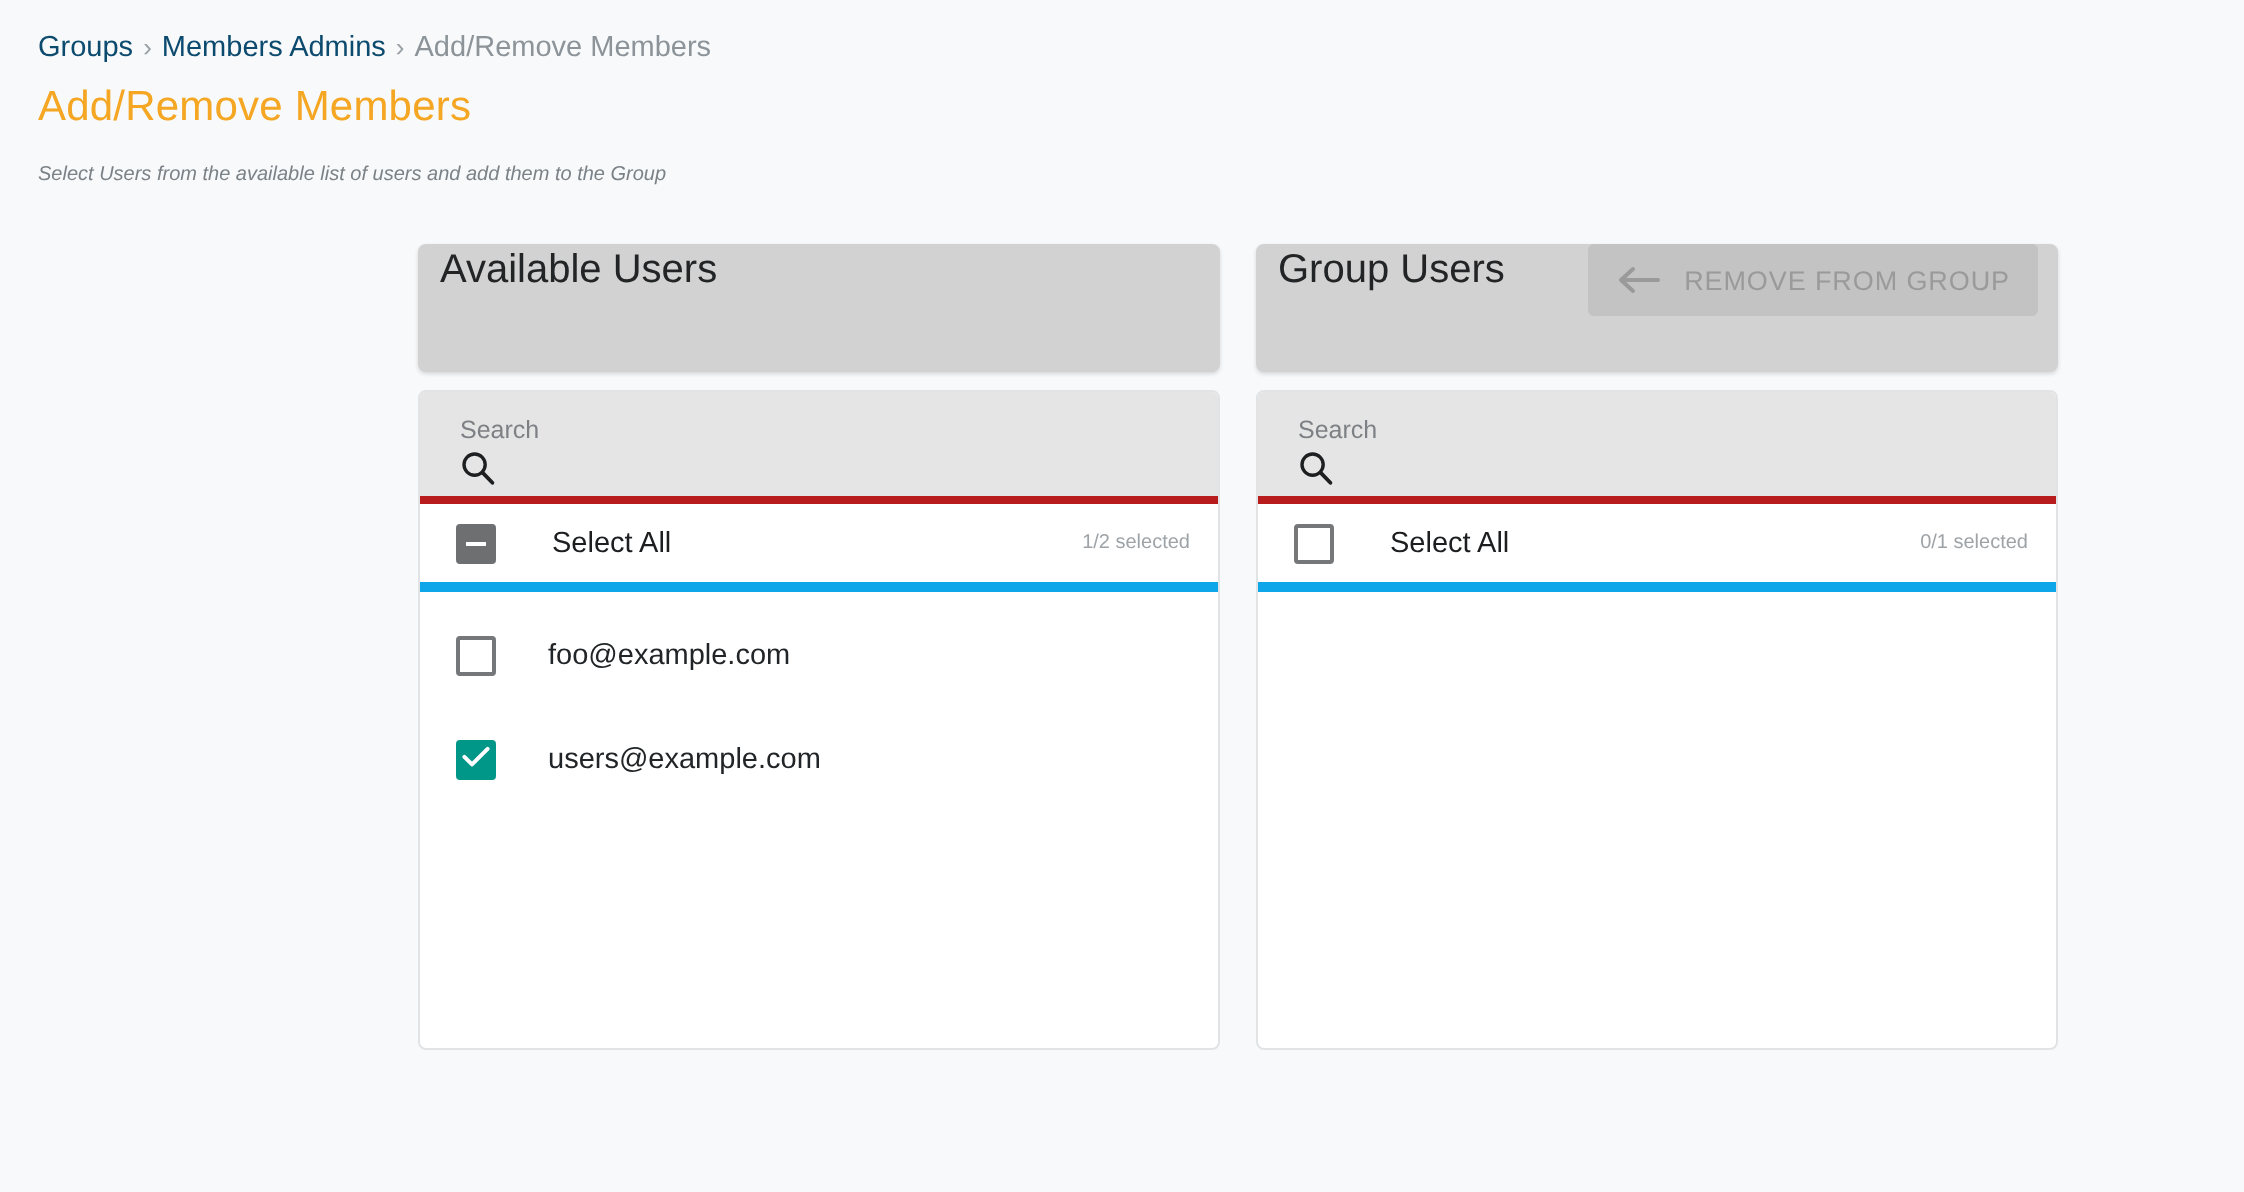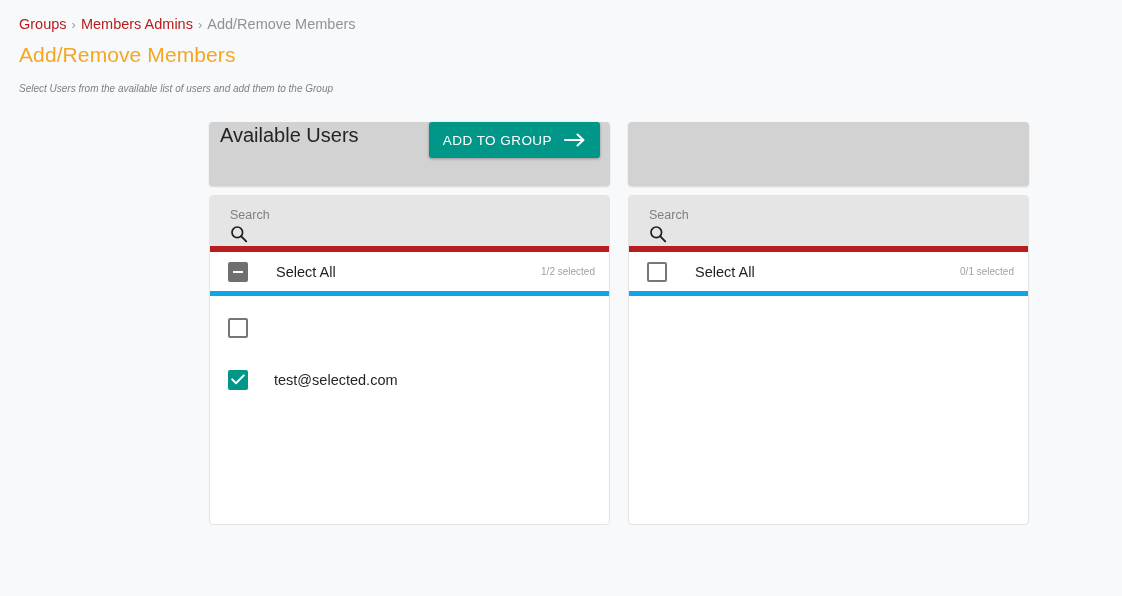--- a/index.html
+++ b/index.html
@@ -14,21 +14,21 @@
   
   .page-head { padding: 14px 0 0 19px; }
 
   .breadcrumb {
     font-size: 14.5px;
     line-height: 20px;
     color: #8d9499;
     white-space: nowrap;
   }
   .breadcrumb a {
-    color: #b91c1c;
+    color: #0c4a6e;
     text-decoration: none;
     cursor: pointer;
   }
   .breadcrumb .sep {
     color: #9aa1a6;
     margin: 0 5px;
     font-size: 13px;
   }
   .breadcrumb .current { color: #8d9499; }
 
@@ -113,21 +113,21 @@
     border: 1px solid #e1e3e5;
     border-radius: 4px;
     height: 330px;
     overflow: hidden;
     display: flex;
     flex-direction: column;
   }
 
   .search-box {
     background: #e5e5e5;
-    border-bottom: 6px solid #b91c1c;
+    border-bottom: 4px solid #b91c1c;
     padding: 12px 0 6px 20px;
     height: 56px;
     flex: 0 0 auto;
   }
   .search-label {
     font-size: 12.5px;
     color: #7d8084;
     line-height: 15px;
   }
   .search-row {
@@ -222,28 +222,20 @@
   <div class="page-title">Add/Remove Members</div>
   <div class="page-sub">Select Users from the available list of users and add them to the Group</div>
 </div>
 
 <div class="dual">
 
   <div class="panel">
 
     <div class="panel-head">
       <div class="panel-title">Available Users</div>
-      <button class="action-btn primary">
-        <span>ADD TO GROUP</span>
-        <span>
-          <svg width="22" height="14" viewBox="0 0 22 14">
-            <path d="M1 7 H19 M13.5 1.5 L19.5 7 L13.5 12.5" fill="none" stroke="#ffffff" stroke-width="2" stroke-linecap="round" stroke-linejoin="round"></path>
-          </svg>
-        </span>
-      </button>
     </div>
 
     <div class="panel-body">
 
       <div class="search-box">
         <div class="search-label">Search</div>
         <div class="search-row">
           <span>
             <svg width="18" height="18" viewBox="0 0 18 18">
               <circle cx="7.3" cy="7.3" r="5.3" fill="none" stroke="#1d1f21" stroke-width="1.7"></circle>
@@ -259,40 +251,50 @@
           <span class="dash"></span>
         </span>
         <span class="row-label">Select All</span>
         <span class="count">1/2 selected</span>
       </div>
 
       <div class="user-list">
 
         <div class="user-row">
           <span class="cb unchecked"></span>
+          <span class="row-label">foo@example.com</span>
         </div>
 
         <div class="user-row">
           <span class="cb checked">
             <span>
               <svg width="14" height="11" viewBox="0 0 14 11">
                 <path d="M1.2 5.4 L5 9.2 L12.8 1.4" fill="none" stroke="#ffffff" stroke-width="2" stroke-linecap="round" stroke-linejoin="round"></path>
               </svg>
             </span>
           </span>
-          <span class="row-label">test@selected.com</span>
+          <span class="row-label">users@example.com</span>
         </div>
 
       </div>
     </div>
   </div>
 
   <div class="panel">
 
     <div class="panel-head">
+      <div class="panel-title">Group Users</div>
+      <button class="action-btn disabled" disabled="">
+        <span>
+          <svg width="22" height="14" viewBox="0 0 22 14">
+            <path d="M21 7 H3 M8.5 1.5 L2.5 7 L8.5 12.5" fill="none" stroke="#9a9a9a" stroke-width="2" stroke-linecap="round" stroke-linejoin="round"></path>
+          </svg>
+        </span>
+        <span>REMOVE FROM GROUP</span>
+      </button>
     </div>
 
     <div class="panel-body">
 
       <div class="search-box">
         <div class="search-label">Search</div>
         <div class="search-row">
           <span>
             <svg width="18" height="18" viewBox="0 0 18 18">
               <circle cx="7.3" cy="7.3" r="5.3" fill="none" stroke="#1d1f21" stroke-width="1.7"></circle>

